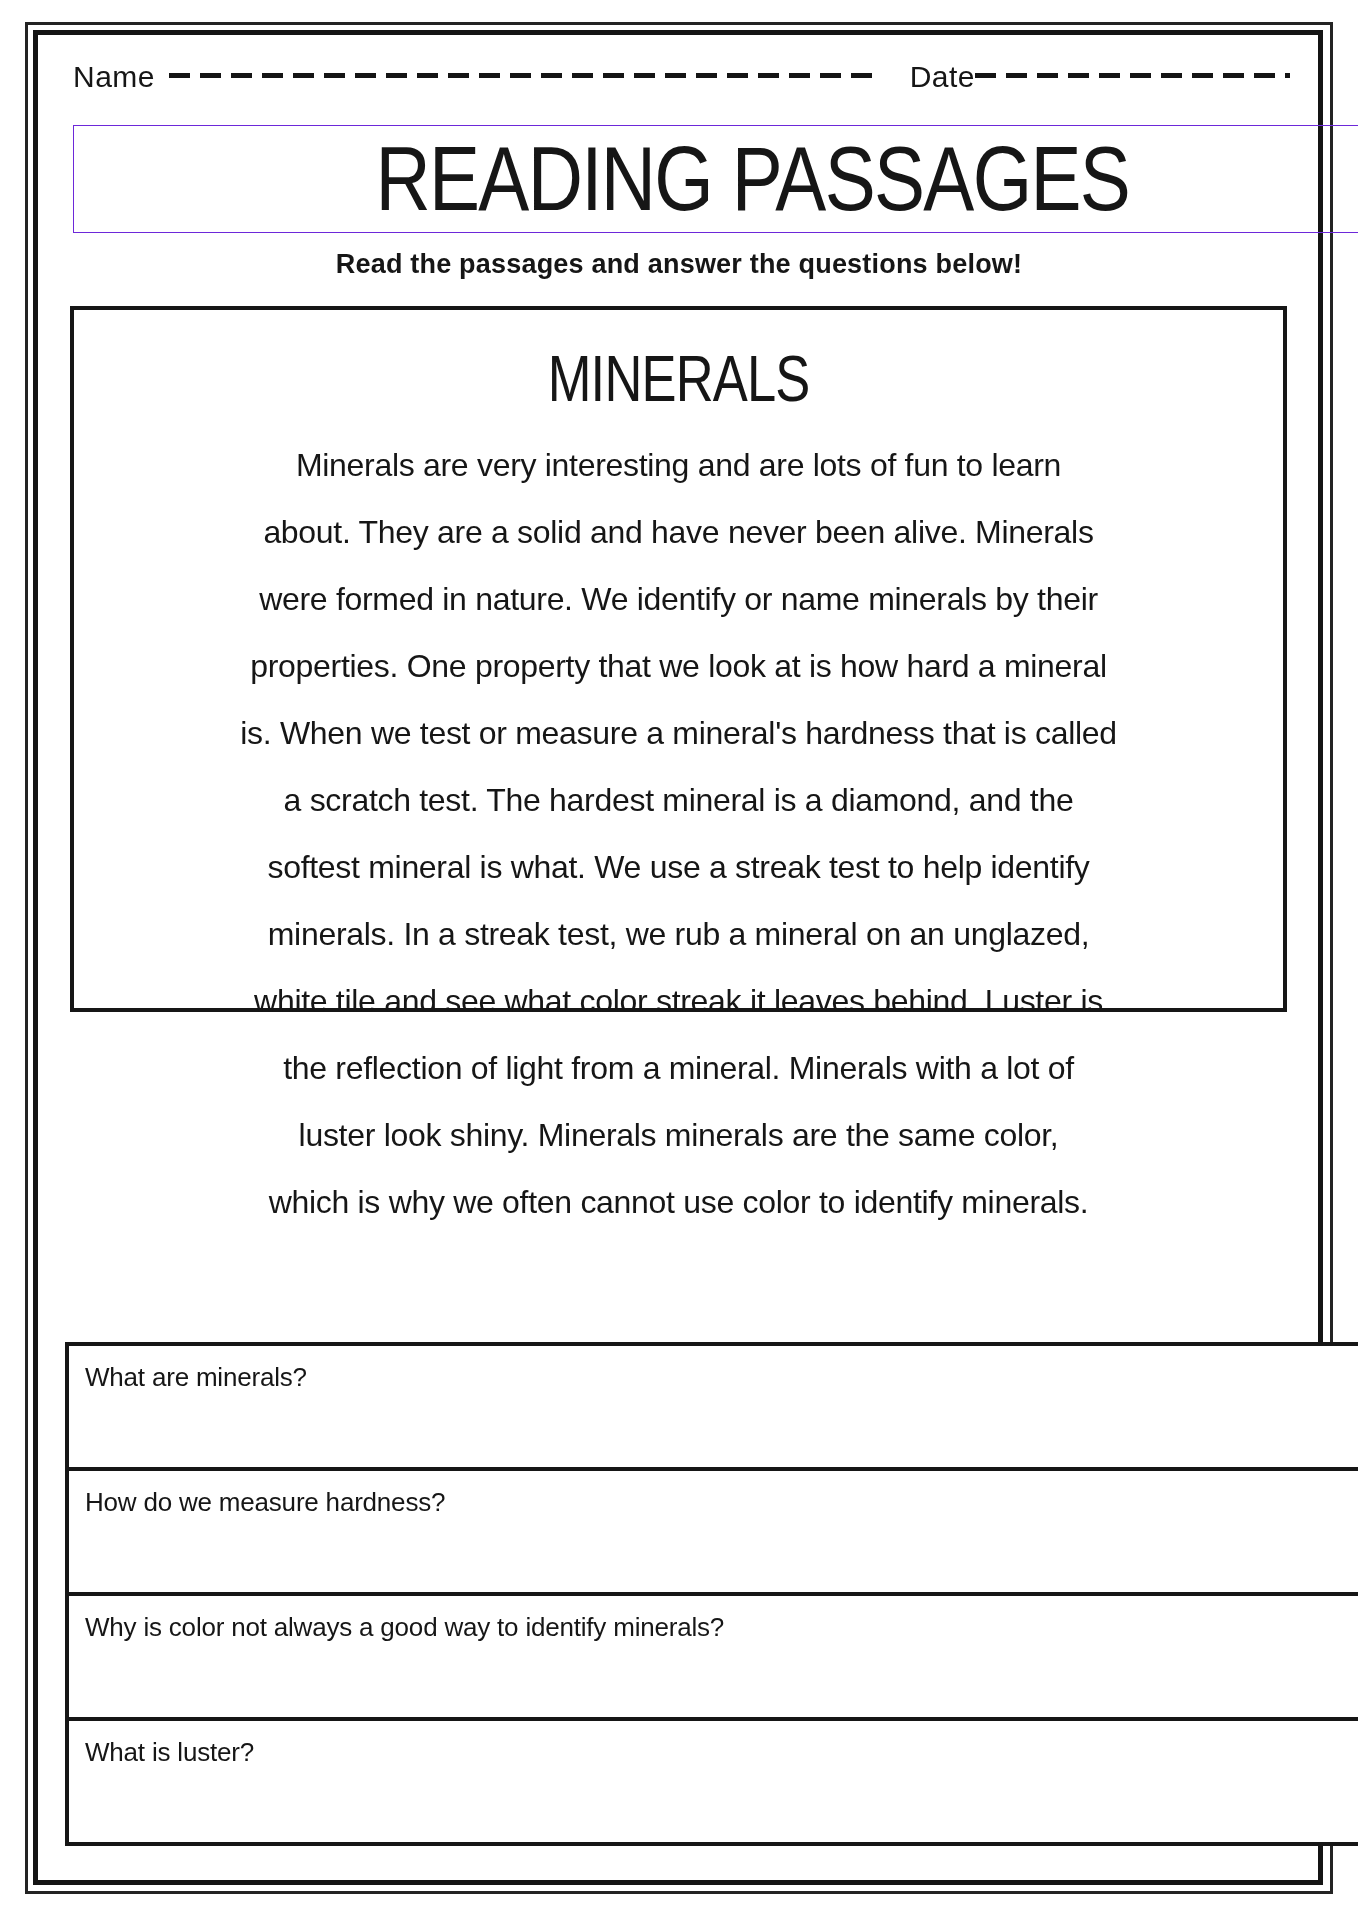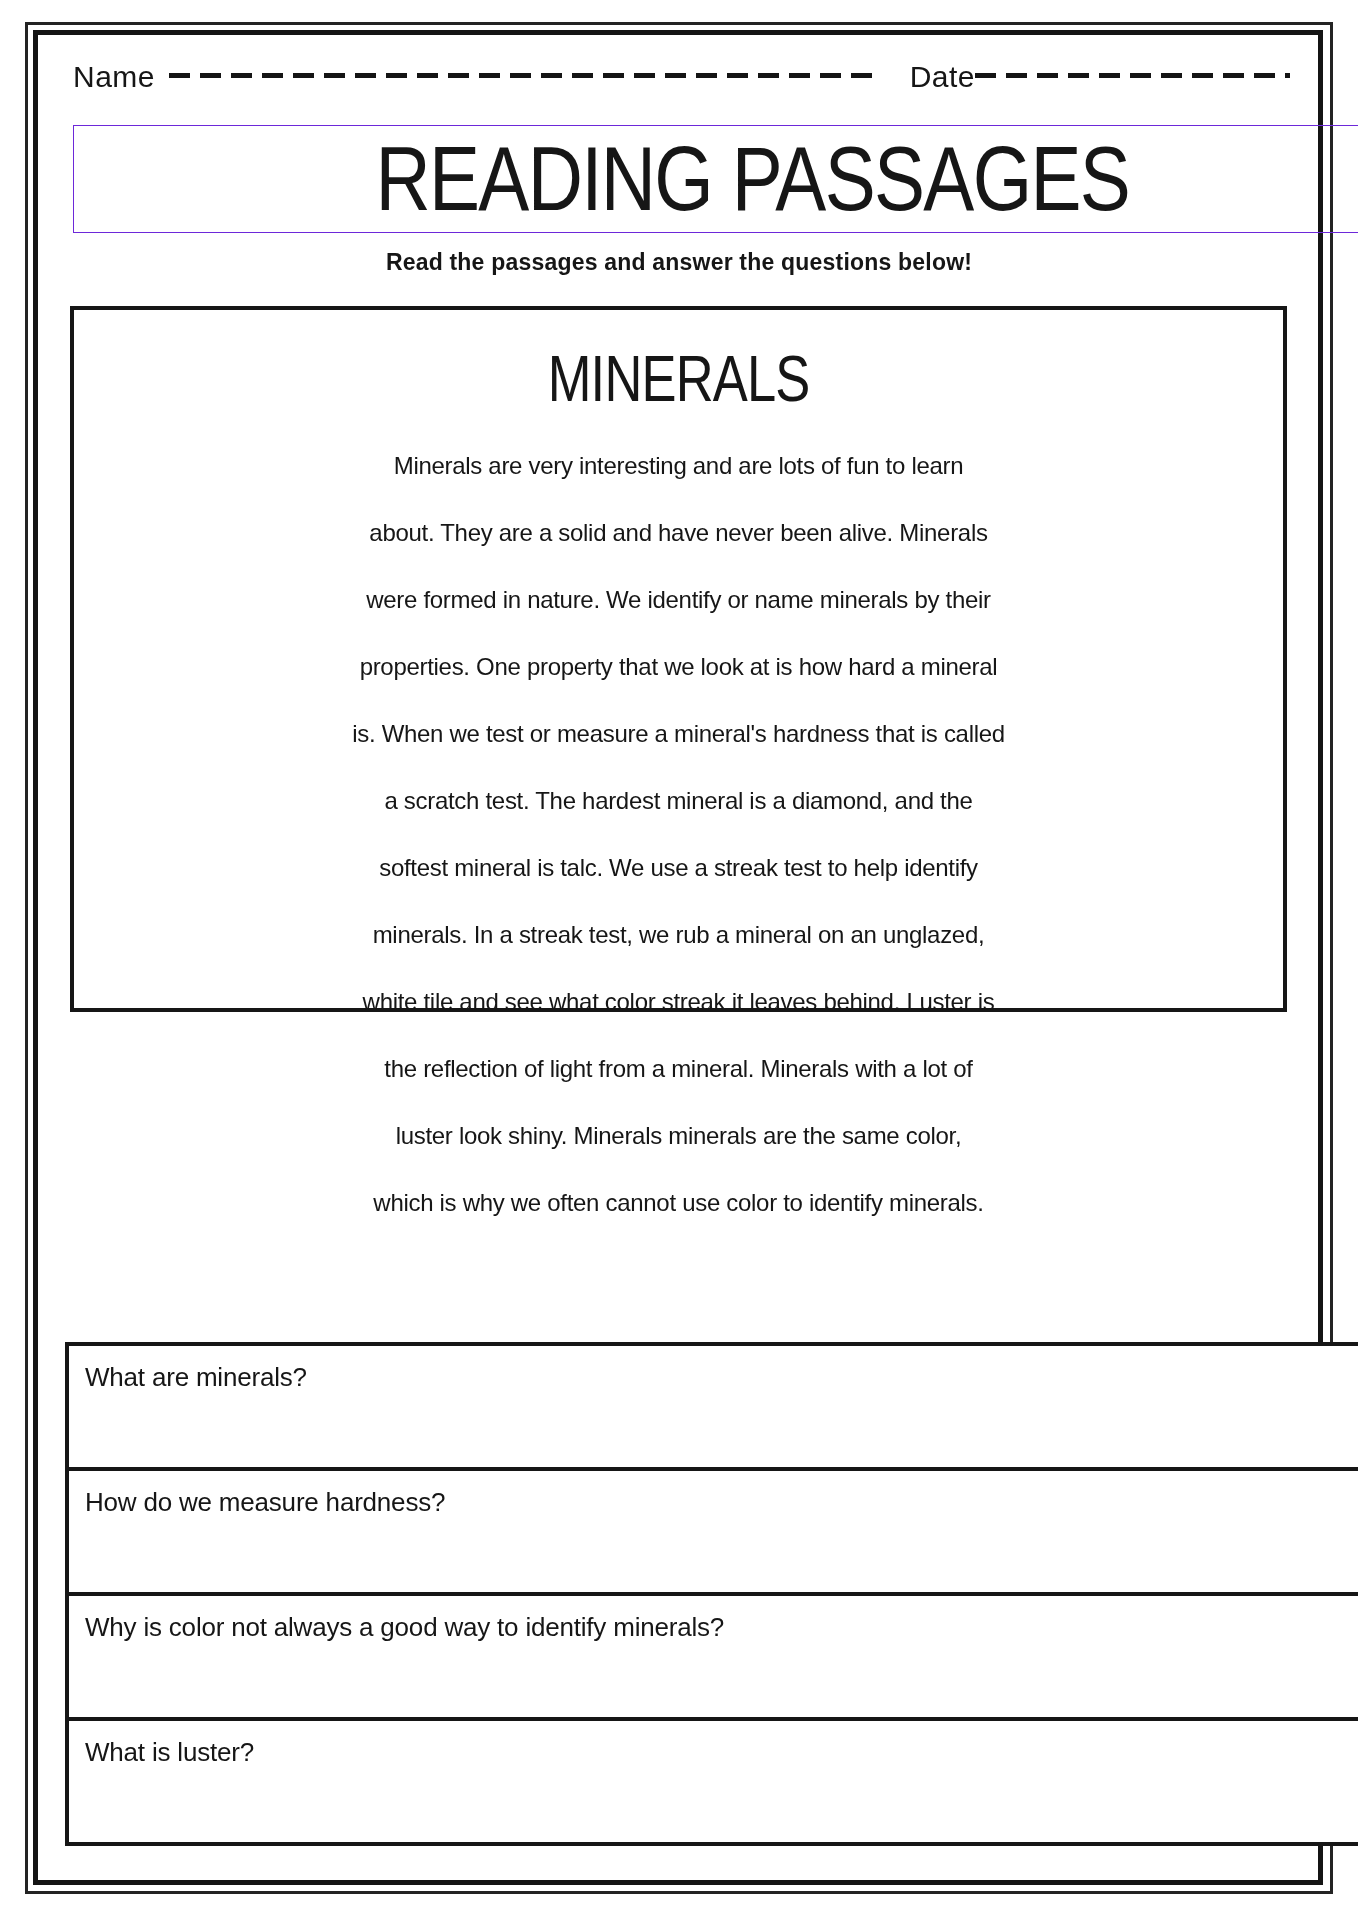--- a/index.html
+++ b/index.html
@@ -73,21 +73,21 @@
     font-weight: normal;
     white-space: nowrap;
     transform: scaleX(0.85);
     letter-spacing: -2px;
   }
   .subtitle {
     position: absolute;
     left: 0; right: 0;
     top: 249px;
     text-align: center;
-    font-size: 23px;
+    font-size: 27px;
     font-weight: bold;
     letter-spacing: 0.2px;
   }
   
   .passage-box {
     position: absolute;
     left: 70px; top: 306px;
     width: 1217px; height: 706px;
     border: 4px solid #161616;
     box-sizing: border-box;
@@ -97,21 +97,21 @@
     display: inline-block;
     margin-top: 32px;
     font-size: 64px;
     font-weight: normal;
     transform: scaleX(0.82);
     letter-spacing: -1px;
     white-space: nowrap;
   }
   .passage-text {
     margin-top: 16px;
-    font-size: 24px;
+    font-size: 32px;
     line-height: 67px;
     letter-spacing: -0.3px;
   }
   .passage-line {
     white-space: nowrap;
   }
   
   .questions {
     position: absolute;
     left: 65px; top: 1342px;
@@ -155,21 +155,21 @@
 
   <div class="passage-box">
     <span class="passage-title">MINERALS</span>
     <div class="passage-text">
       <div class="passage-line">Minerals are very interesting and are lots of fun to learn</div>
       <div class="passage-line">about. They are a solid and have never been alive. Minerals</div>
       <div class="passage-line">were formed in nature. We identify or name minerals by their</div>
       <div class="passage-line">properties. One property that we look at is how hard a mineral</div>
       <div class="passage-line">is. When we test or measure a mineral's hardness that is called</div>
       <div class="passage-line">a scratch test. The hardest mineral is a diamond, and the</div>
-      <div class="passage-line">softest mineral is talc. We use a streak test to help identify</div>
+      <div class="passage-line">softest mineral is what. We use a streak test to help identify</div>
       <div class="passage-line">minerals. In a streak test, we rub a mineral on an unglazed,</div>
       <div class="passage-line">white tile and see what color streak it leaves behind. Luster is</div>
       <div class="passage-line">the reflection of light from a mineral. Minerals with a lot of</div>
       <div class="passage-line">luster look shiny. Minerals minerals are the same color,</div>
       <div class="passage-line">which is why we often cannot use color to identify minerals.</div>
     </div>
   </div>
 
   <div class="questions">
     <div class="q-box">

